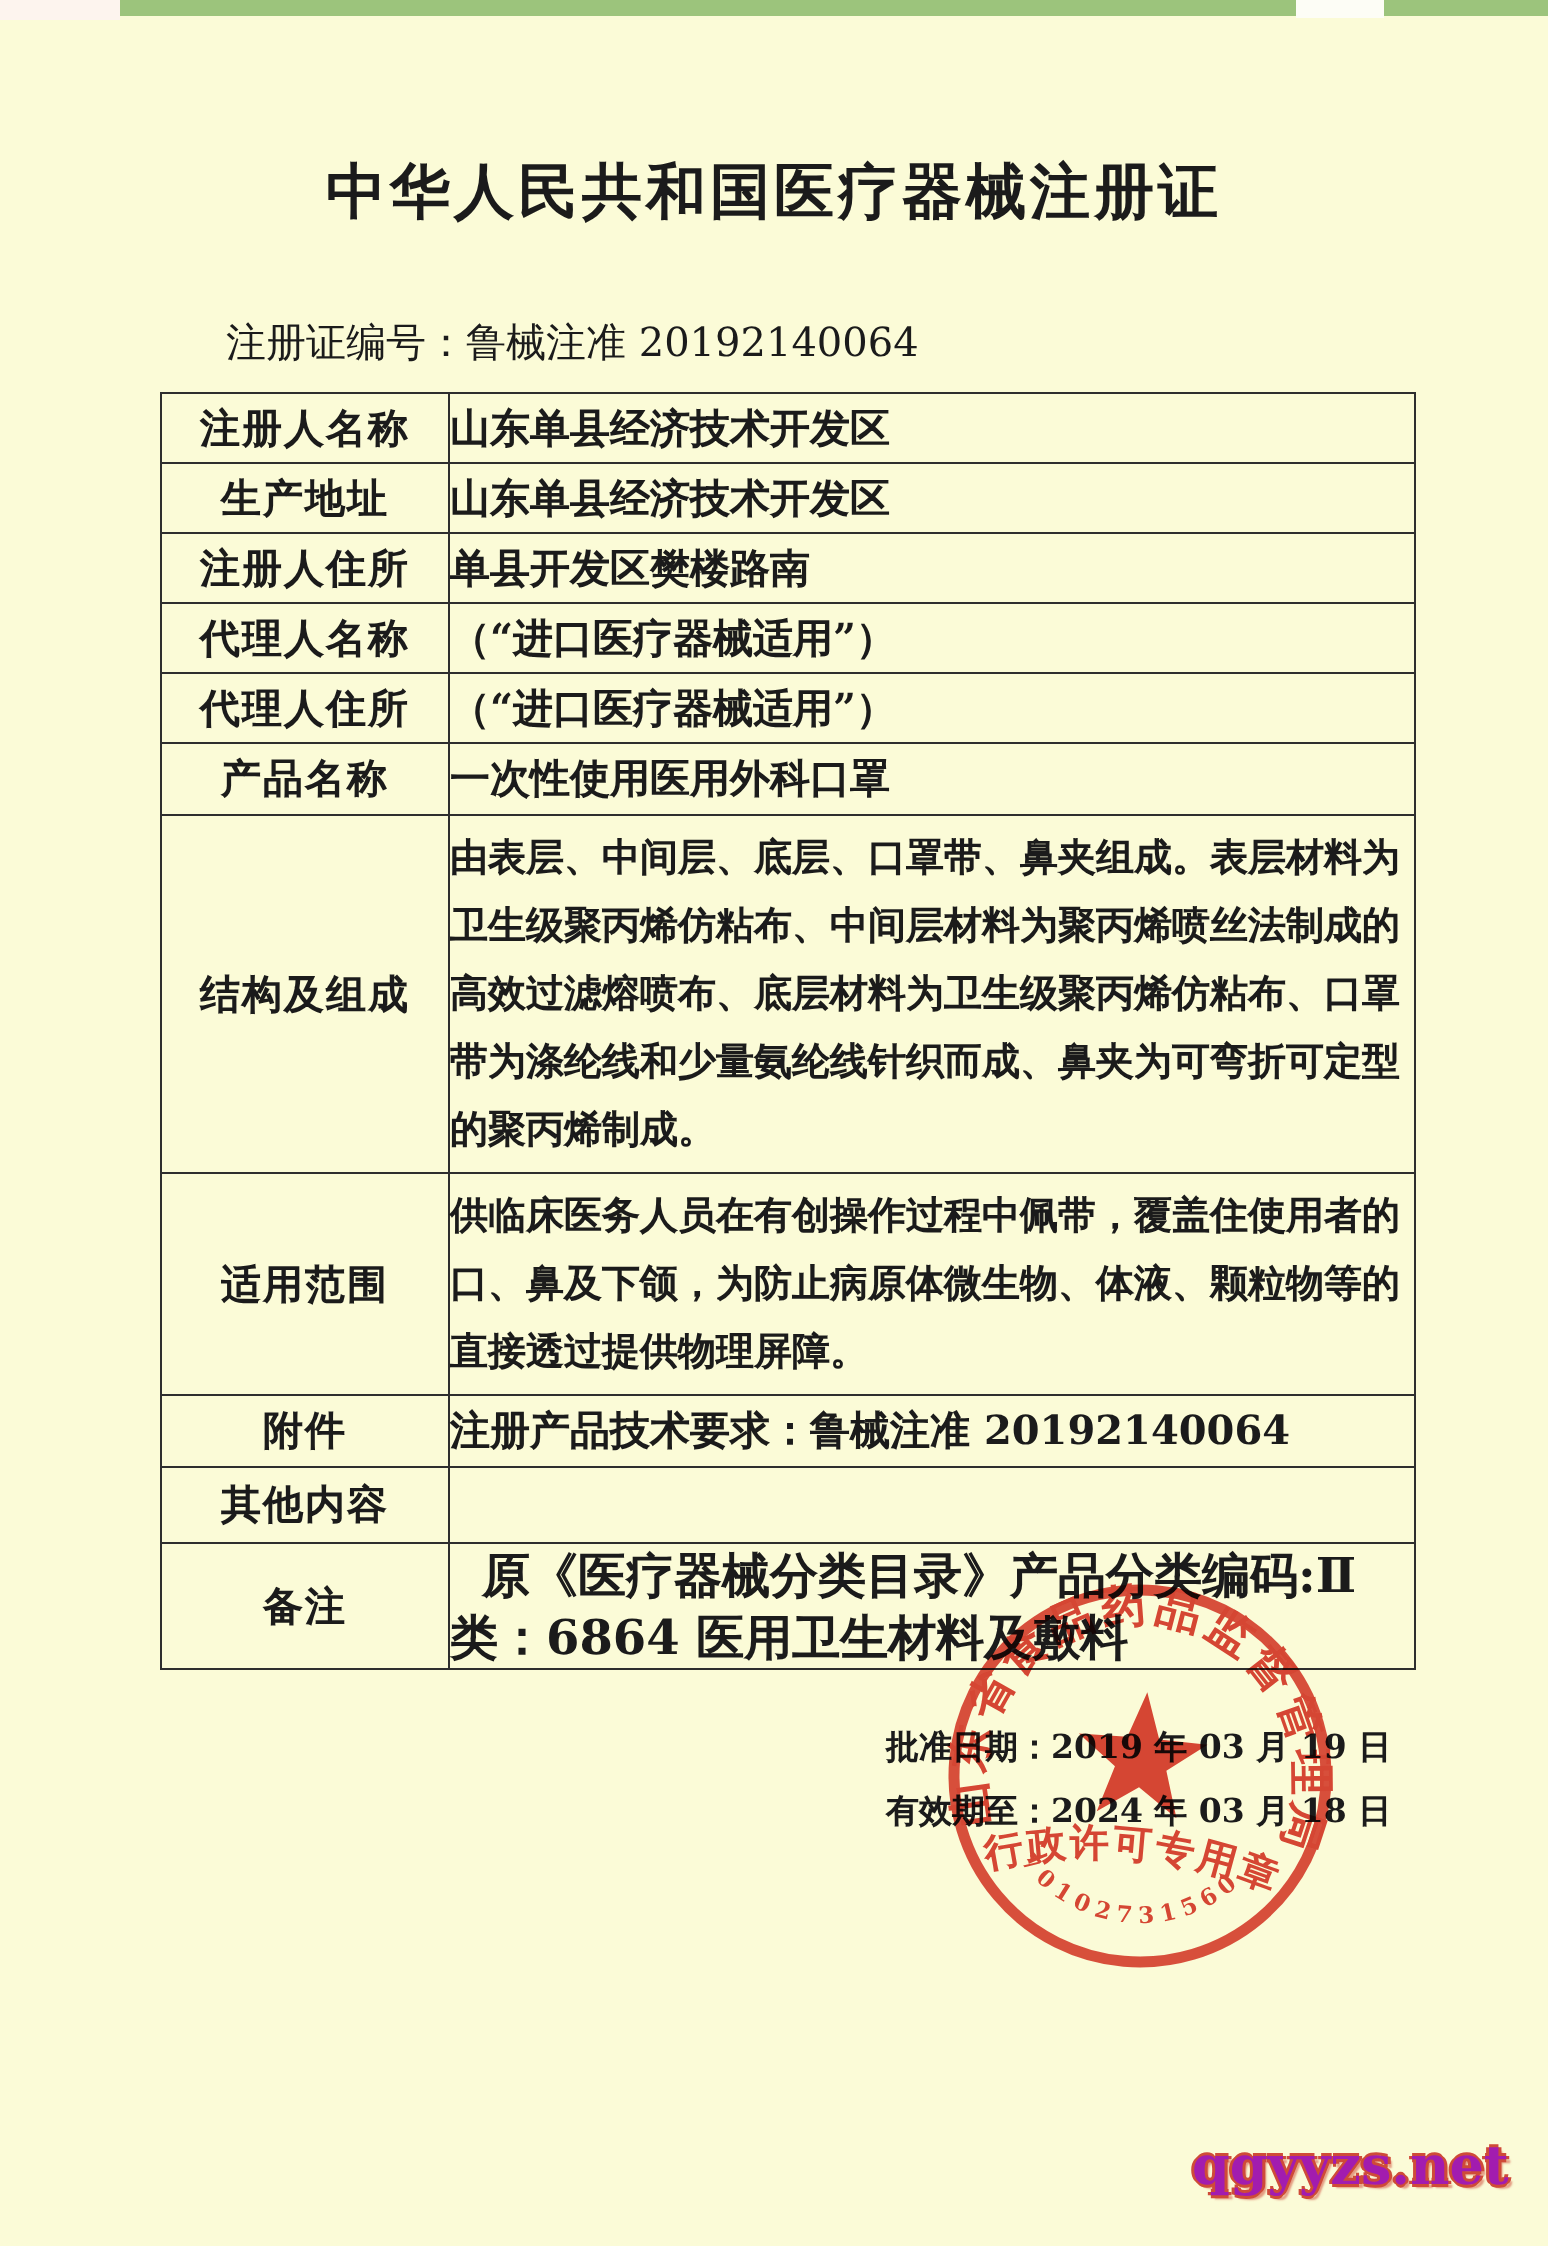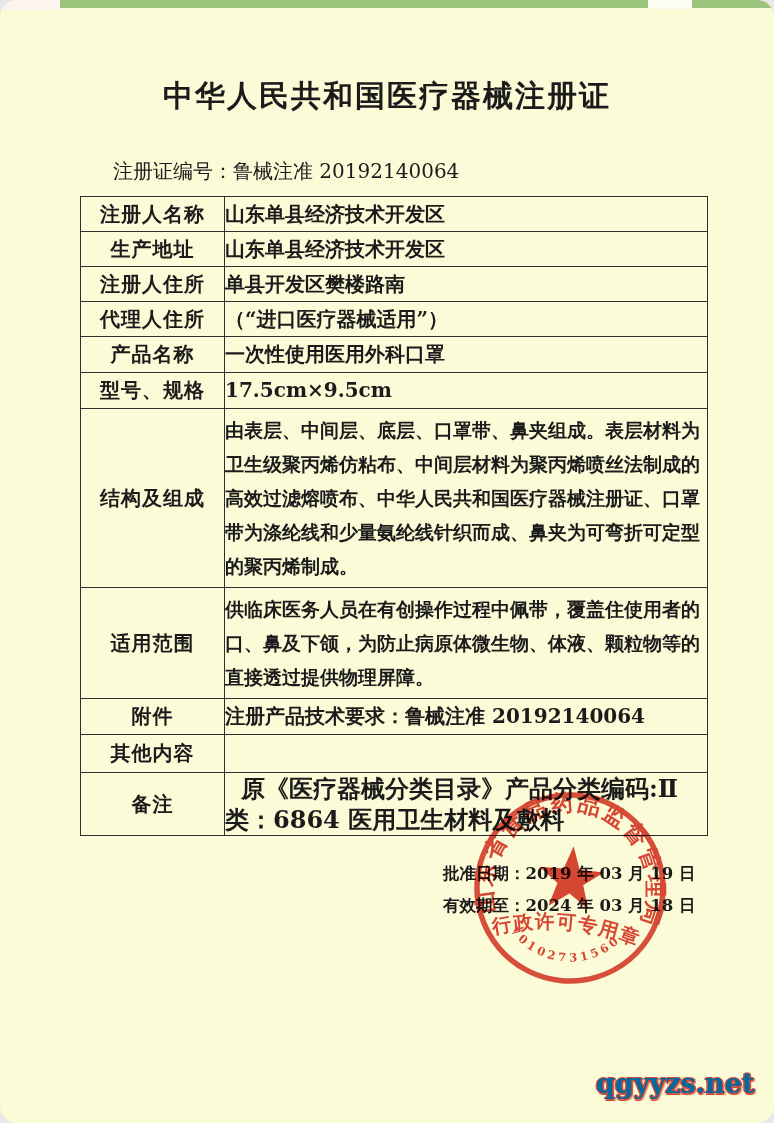--- a/index.html
+++ b/index.html
@@ -1,17 +1,17 @@
 <!DOCTYPE html>
 <html><head>
 <meta charset="utf-8">
 <style>
   html,body{margin:0;padding:0;background:#e8e8e8;}
   .page{position:relative;width:774px;height:1123px;background:#fbfbd7;overflow:hidden;
-        font-family:"DejaVu Serif","Liberation Serif",serif;color:#1b1b1b;border-radius:17px;}
+        font-family:"DejaVu Serif","Liberation Serif",serif;color:#1b1b1b;}
   
   .top-strip{position:absolute;left:0;top:0;width:774px;height:8px;background:#9cc47c;}
   .strip-gap{position:absolute;top:0;height:9px;background:#fdfdf6;}
   .gap-left{left:0;width:18px;}
   .gap-mid{left:648px;width:44px;}
   .corner-sliver{position:absolute;left:0;top:0;width:60px;height:10px;background:#fdf4ee;}
   
   .title{position:absolute;left:0;top:76px;width:774px;text-align:center;
          font-size:30px;font-weight:700;letter-spacing:2px;}
   .regline{position:absolute;left:113px;top:158px;font-size:20px;font-weight:400;}
@@ -24,21 +24,21 @@
   tr.h35{height:35px;} tr.h36{height:36px;} tr.h38{height:38px;}
   tr.h170{height:170px;} tr.h103{height:103px;} tr.h62{height:62px;margin-left:19px;}
   td.val.remark{font-size:24px;line-height:31px;text-indent:16px;}
   
   .dept{position:absolute;left:113px;top:860px;font-size:16.5px;font-weight:700;}
   .dates{position:absolute;left:443px;top:858px;font-size:16.5px;font-weight:700;line-height:32px;white-space:nowrap;}
   
   .seal{position:absolute;left:470px;top:788px;width:200px;height:200px;mix-blend-mode:multiply;opacity:.92;}
   
   .wm{position:absolute;left:596px;top:1068px;font-size:27px;font-weight:700;
-      font-family:"DejaVu Serif",serif;color:#0369a1;letter-spacing:0px;
+      font-family:"DejaVu Serif",serif;color:#a21caf;letter-spacing:0px;
       text-shadow:-1.5px 0 0 #cf4b38,1.5px 0 0 #cf4b38,0 -1.5px 0 #cf4b38,0 1.5px 0 #cf4b38,2px 2px 1px rgba(207,75,56,.55);}
 </style>
 </head>
 <body>
 
 <div class="page">
 
   <div class="top-strip"></div>
   <div class="strip-gap gap-left"></div>
   <div class="strip-gap gap-mid"></div>
@@ -56,34 +56,34 @@
     </tr>
     <tr class="h35">
       <td class="lbl">生产地址</td>
       <td class="val">山东单县经济技术开发区</td>
     </tr>
     <tr class="h35">
       <td class="lbl">注册人住所</td>
       <td class="val">单县开发区樊楼路南</td>
     </tr>
     <tr class="h35">
+      <td class="lbl">代理人名称</td>
+      <td class="val">（“进口医疗器械适用”）</td>
+    </tr>
+    <tr class="h35">
       <td class="lbl">代理人住所</td>
       <td class="val">（“进口医疗器械适用”）</td>
     </tr>
     <tr class="h36">
       <td class="lbl">产品名称</td>
       <td class="val">一次性使用医用外科口罩</td>
     </tr>
-    <tr class="h36">
-      <td class="lbl">型号、规格</td>
-      <td class="val">17.5cm×9.5cm</td>
-    </tr>
     <tr class="h170">
       <td class="lbl">结构及组成</td>
-      <td class="val multi">由表层、中间层、底层、口罩带、鼻夹组成。表层材料为卫生级聚丙烯仿粘布、中间层材料为聚丙烯喷丝法制成的高效过滤熔喷布、中华人民共和国医疗器械注册证、口罩带为涤纶线和少量氨纶线针织而成、鼻夹为可弯折可定型的聚丙烯制成。</td>
+      <td class="val multi">由表层、中间层、底层、口罩带、鼻夹组成。表层材料为卫生级聚丙烯仿粘布、中间层材料为聚丙烯喷丝法制成的高效过滤熔喷布、底层材料为卫生级聚丙烯仿粘布、口罩带为涤纶线和少量氨纶线针织而成、鼻夹为可弯折可定型的聚丙烯制成。</td>
     </tr>
     <tr class="h103">
       <td class="lbl">适用范围</td>
       <td class="val multi">供临床医务人员在有创操作过程中佩带，覆盖住使用者的口、鼻及下颌，为防止病原体微生物、体液、颗粒物等的直接透过提供物理屏障。</td>
     </tr>
     <tr class="h36">
       <td class="lbl">附件</td>
       <td class="val">注册产品技术要求：鲁械注准 20192140064</td>
     </tr>
     <tr class="h38">

